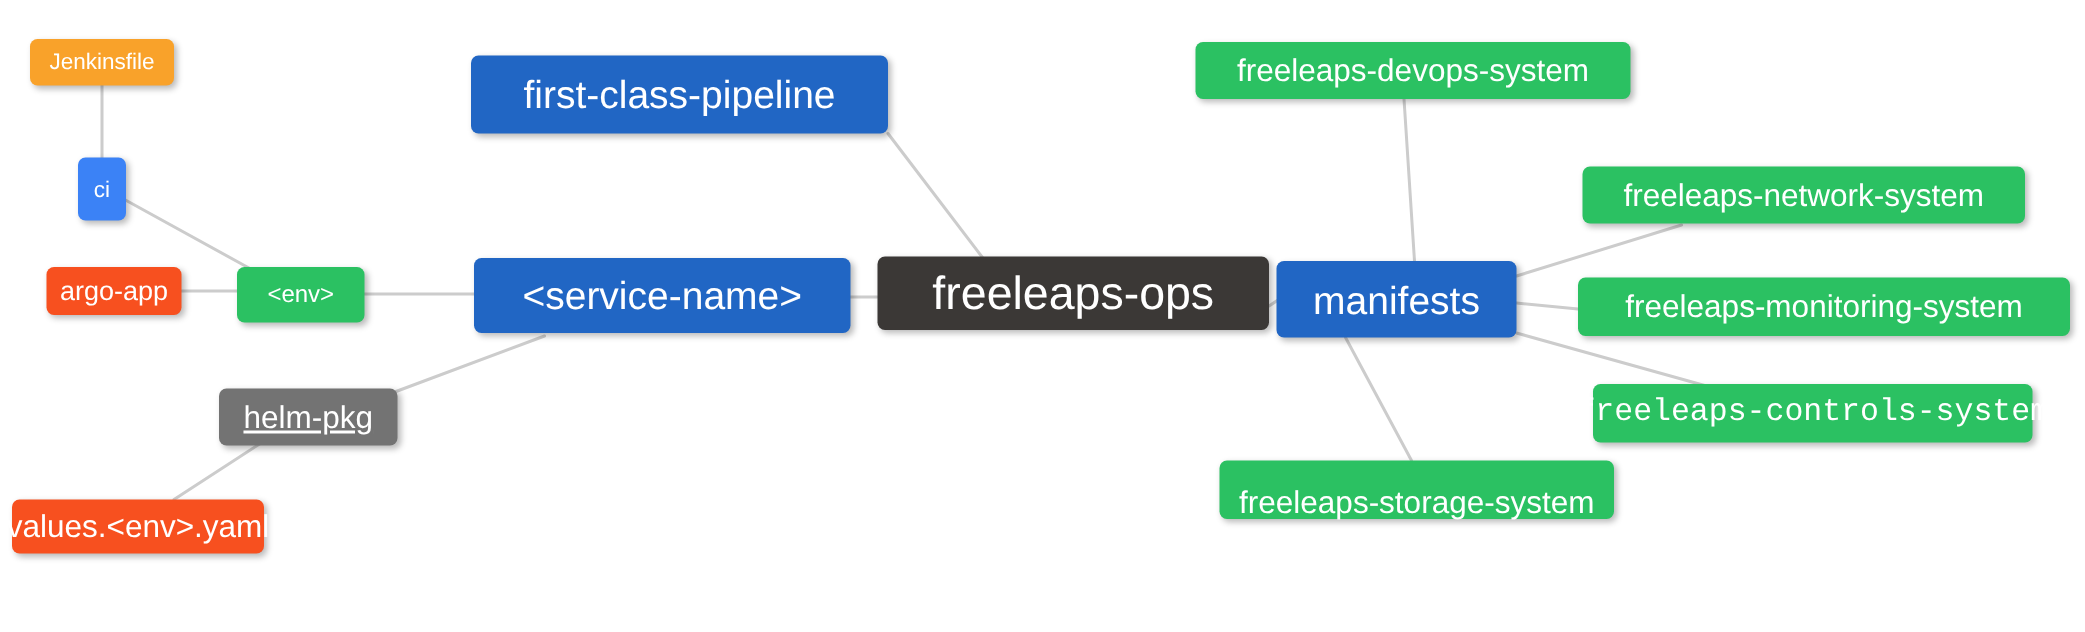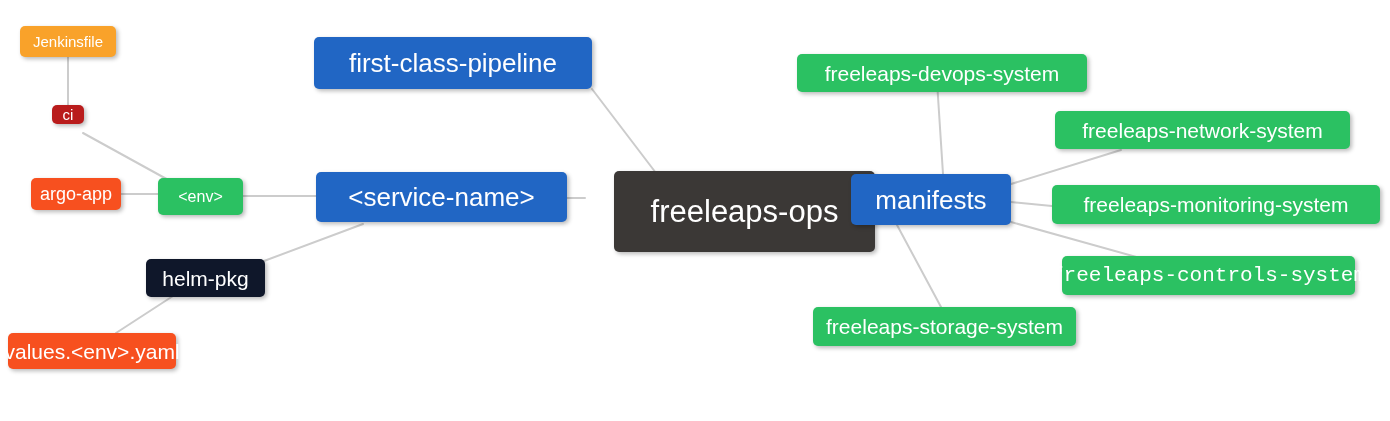--- a/index.html
+++ b/index.html
@@ -53,54 +53,54 @@
       <line x1="566" y1="198" x2="585" y2="198" stroke="#cccccc" stroke-width="2" stroke-linecap="round"></line>
       <line x1="592" y1="89" x2="656" y2="173" stroke="#cccccc" stroke-width="2" stroke-linecap="round"></line>
       <line x1="846" y1="204" x2="852" y2="200" stroke="#cccccc" stroke-width="2" stroke-linecap="round"></line>
       <line x1="943" y1="174" x2="936" y2="66" stroke="#cccccc" stroke-width="2" stroke-linecap="round"></line>
       <line x1="1011" y1="184" x2="1121" y2="150" stroke="#cccccc" stroke-width="2" stroke-linecap="round"></line>
       <line x1="1011" y1="202" x2="1052" y2="206" stroke="#cccccc" stroke-width="2" stroke-linecap="round"></line>
       <line x1="1011" y1="222" x2="1140" y2="258" stroke="#cccccc" stroke-width="2" stroke-linecap="round"></line>
       <line x1="897" y1="225" x2="941" y2="307" stroke="#cccccc" stroke-width="2" stroke-linecap="round"></line>
     </svg>
   <div>
-      <div class="node" style="left: 585px; top: 171px; width: 261px; height: 81px; font-size: 31px; background: rgb(59, 56, 54); color: rgb(255, 255, 255); margin-left: 29px;">
+      <div class="node" style="left: 585px; top: 171px; width: 261px; height: 49px; font-size: 31px; background: rgb(59, 56, 54); color: rgb(255, 255, 255);">
         <span>freeleaps-ops</span>
       </div>
       <div class="node" style="left: 314px; top: 37px; width: 278px; height: 52px; font-size: 26px; background: rgb(33, 102, 196); color: rgb(255, 255, 255);">
         <span>first-class-pipeline</span>
       </div>
       <div class="node" style="left: 316px; top: 172px; width: 251px; height: 50px; font-size: 26px; background: rgb(33, 102, 196); color: rgb(255, 255, 255);">
         <span>&lt;service-name&gt;</span>
       </div>
       <div class="node" style="left: 851px; top: 174px; width: 160px; height: 51px; font-size: 26px; background: rgb(33, 102, 196); color: rgb(255, 255, 255);">
         <span>manifests</span>
       </div>
       <div class="node" style="left: 158px; top: 178px; width: 85px; height: 37px; font-size: 16px; background: rgb(43, 193, 98); color: rgb(255, 255, 255);">
         <span>&lt;env&gt;</span>
       </div>
-      <div class="node" style="left: 146px; top: 259px; width: 119px; height: 38px; font-size: 21px; background: #0f172a; color: rgb(255, 255, 255);">
+      <div class="node" style="left: 146px; top: 259px; width: 119px; height: 38px; font-size: 21px; background: #737373; color: rgb(255, 255, 255); text-decoration: underline;">
         <span>helm-pkg</span>
       </div>
-      <div class="node" style="left: 797px; top: 28px; width: 290px; height: 38px; font-size: 21px; background: rgb(43, 193, 98); color: rgb(255, 255, 255); margin-top: 26px;">
+      <div class="node" style="left: 797px; top: 28px; width: 290px; height: 38px; font-size: 21px; background: rgb(43, 193, 98); color: rgb(255, 255, 255);">
         <span>freeleaps-devops-system</span>
       </div>
       <div class="node" style="left: 1055px; top: 111px; width: 295px; height: 38px; font-size: 21px; background: rgb(43, 193, 98); color: rgb(255, 255, 255);">
         <span>freeleaps-network-system</span>
       </div>
       <div class="node" style="left: 1052px; top: 185px; width: 328px; height: 39px; font-size: 21px; background: rgb(43, 193, 98); color: rgb(255, 255, 255);">
         <span>freeleaps-monitoring-system</span>
       </div>
       <div class="node" style="left: 1062px; top: 256px; width: 293px; height: 39px; font-size: 21px; background: rgb(43, 193, 98); color: rgb(255, 255, 255); font-family: Liberation Mono, monospace;">
         <span>freeleaps-controls-system</span>
       </div>
-      <div class="node" style="left: 813px; top: 307px; width: 263px; height: 39px; font-size: 21px; background: rgb(43, 193, 98); color: rgb(255, 255, 255);">
+      <div class="node" style="left: 813px; top: 307px; width: 263px; height: 39px; font-size: 21px; background: rgb(43, 193, 98); color: rgb(255, 255, 255); align-items: flex-end;">
         <span>freeleaps-storage-system</span>
       </div>
-      <div class="node" style="left: 52px; top: 105px; width: 32px; height: 19px; font-size: 15px; background: #b91c1c; color: rgb(255, 255, 255);">
+      <div class="node" style="left: 52px; top: 105px; width: 32px; height: 42px; font-size: 15px; background: #3b82f6; color: rgb(255, 255, 255);">
         <span>ci</span>
       </div>
       <div class="node" style="left: 31px; top: 178px; width: 90px; height: 32px; font-size: 18px; background: rgb(247, 80, 31); color: rgb(255, 255, 255);">
         <span>argo-app</span>
       </div>
       <div class="node" style="left: 8px; top: 333px; width: 168px; height: 36px; font-size: 21px; background: rgb(247, 80, 31); color: rgb(255, 255, 255);">
         <span>values.&lt;env&gt;.yaml</span>
       </div>
       <div class="node" style="left: 20px; top: 26px; width: 96px; height: 31px; font-size: 15px; background: rgb(249, 162, 42); color: rgb(255, 255, 255);">
         <span>Jenkinsfile</span>

